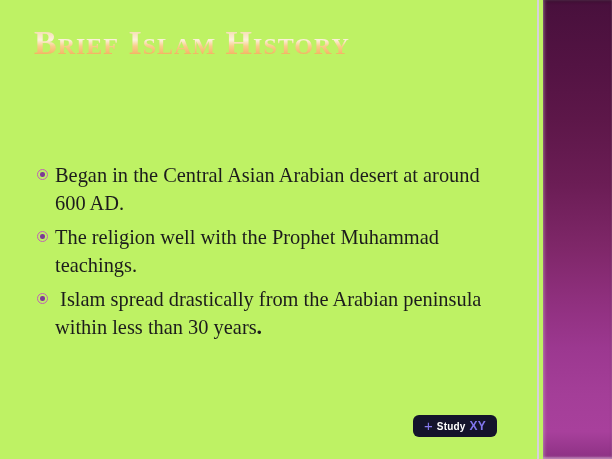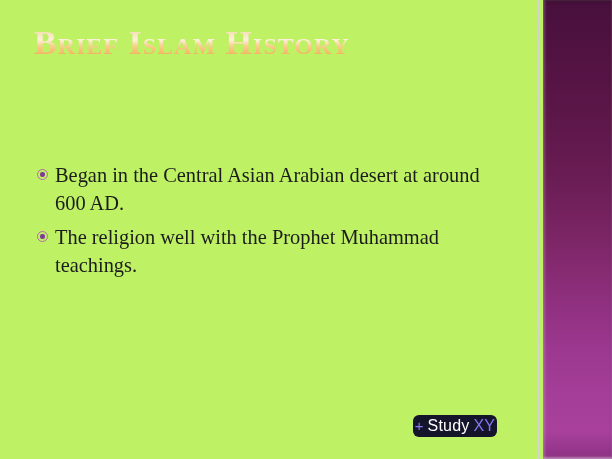--- a/index.html
+++ b/index.html
@@ -125,28 +125,28 @@
   }
   .badge .plus {
     color: #877af0;
     font-size: 15px;
     font-weight: 400;
     line-height: 1;
     margin-top: -1px;
   }
   .badge .study {
     color: #ffffff;
-    font-size: 16px;
-    font-weight: 400;
+    font-size: 10px;
+    font-weight: 700;
     letter-spacing: 0.2px;
   }
   .badge .xy {
     color: #8176ee;
-    font-size: 16px;
-    font-weight: 400;
+    font-size: 12px;
+    font-weight: 700;
     letter-spacing: 0.2px;
   }
 </style>
 </head>
 <body>
 
 <div class="slide">
 
   <h1 class="title">Brief Islam History</h1>
 
@@ -156,20 +156,26 @@
           <span class="marker-dot"></span>
         </span>
       <span class="bullet-text">Began in the Central Asian Arabian desert at around 600 AD.</span>
     </li>
     <li>
       <span class="marker">
           <span class="marker-dot"></span>
         </span>
       <span class="bullet-text">The religion well with the Prophet Muhammad teachings.</span>
     </li>
+    <li>
+      <span class="marker">
+          <span class="marker-dot"></span>
+        </span>
+      <span class="bullet-text"> Islam spread drastically from the Arabian peninsula within less than 30 years</span><span class="bold-period">.</span>
+    </li>
   </ul>
 
   <div class="edge-line"></div>
   <aside class="sidebar"></aside>
 
   <div class="badge">
     <span class="plus">+</span>
     <span class="study">Study</span>
       <span class="xy">XY</span>
   </div>

